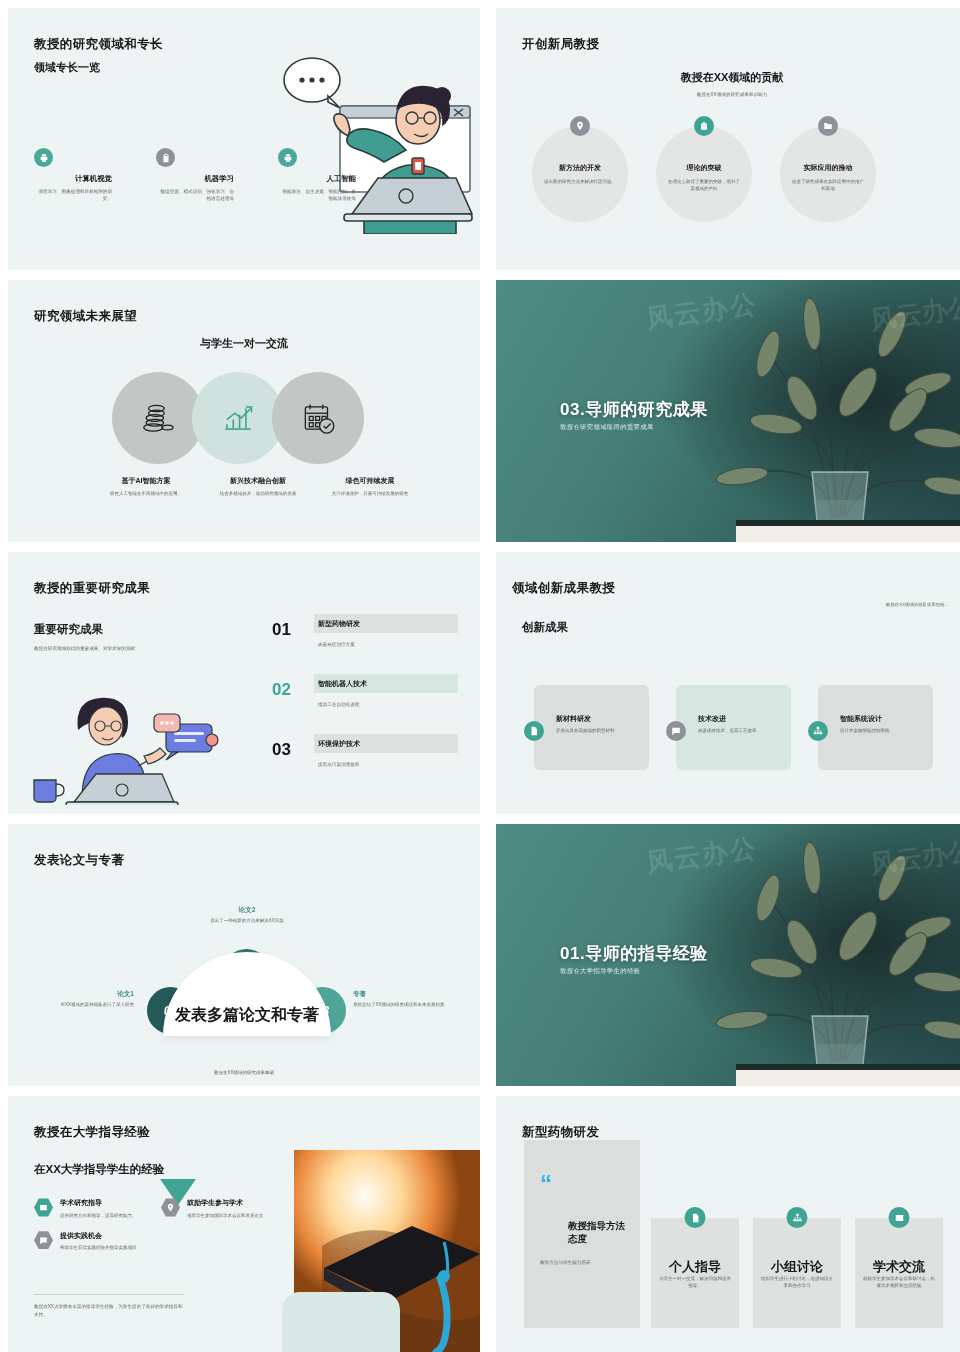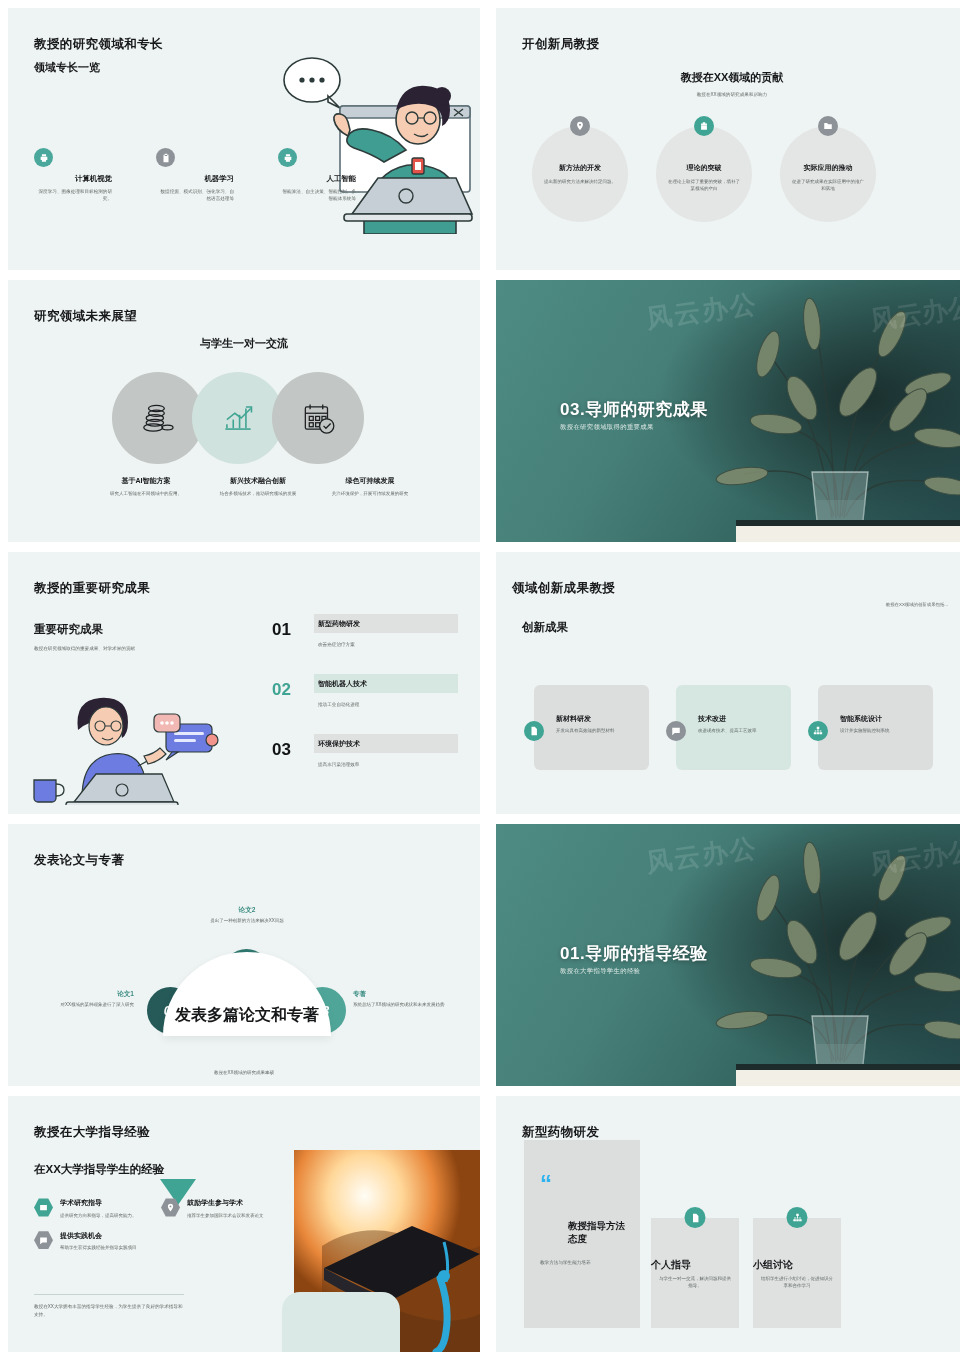--- a/index.html
+++ b/index.html
@@ -210,22 +210,22 @@
   .quote-card h4 { position: absolute; left: 16px; top: 80px; width: 90px;
                    font-size: 9.5px; font-weight: bold; color: #17181a; line-height: 1.35; padding-left: 28px; }
   .quote-card p  { position: absolute; left: 16px; top: 120px; width: 92px;
                    font-size: 4.6px; color: #5d6563; font-weight: normal; }
   .m-row { position: absolute; left: 155px; top: 122px; display: flex; gap: 14px; }
   .mcard { width: 88px; height: 110px; background: #dfe1e0; position: relative; }
   .mcard .mb { position: absolute; left: 50%; top: -11px; transform: translateX(-50%);
                width: 21px; height: 21px; border-radius: 50%; background: #3fa493;
                display: flex; align-items: center; justify-content: center; }
   .mcard .mb svg { width: 10px; height: 10px; fill: #fff; }
-  .mcard h4 { position: absolute; left: 0; right: 0; top: 40px; text-align: left;
-              font-size: 10px; color: #17181a; }
+  .mcard h4 { position: absolute; left: 0; right: 0; top: 40px; text-align: center;
+              font-size: 13px; color: #17181a; }
   .mcard p  { position: absolute; left: 8px; right: 8px; top: 57px; text-align: center;
               font-size: 4.5px; color: #5d6563; line-height: 1.6; font-weight: normal; }
 </style>
 </head>
 <body>
 
 <div class="deck">
 
   <div class="slide">
     <div class="s-title f1-title">教授的研究领域和专长</div>
@@ -681,16 +681,25 @@
       </div>
       <div class="mcard">
         <div class="mb">
           <svg viewBox="0 0 24 24">
               <path d="M9 2h6v5H9zM4 11h4v2H4zM10 11h4v2h-4zM16 11h4v2h-4zM2 15h6v5H2zM9 15h6v5H9zM16 15h6v5h-6zM11 7h2v5h-2z"></path>
             </svg>
         </div>
         <h4>小组讨论</h4>
         <p>组织学生进行小组讨论，促进知识分享和合作学习</p>
       </div>
+      <div class="mcard">
+        <div class="mb">
+          <svg viewBox="0 0 24 24">
+              <path d="M3 5h18v14H3zm3 10l4-5 3 4 2-2 4 3z"></path>
+            </svg>
+        </div>
+        <h4>学术交流</h4>
+        <p>鼓励学生参加学术会议和研讨会，拓展学术视野和交流经验</p>
+      </div>
     </div>
   </div>
 
 </div>
 
 </body></html>

